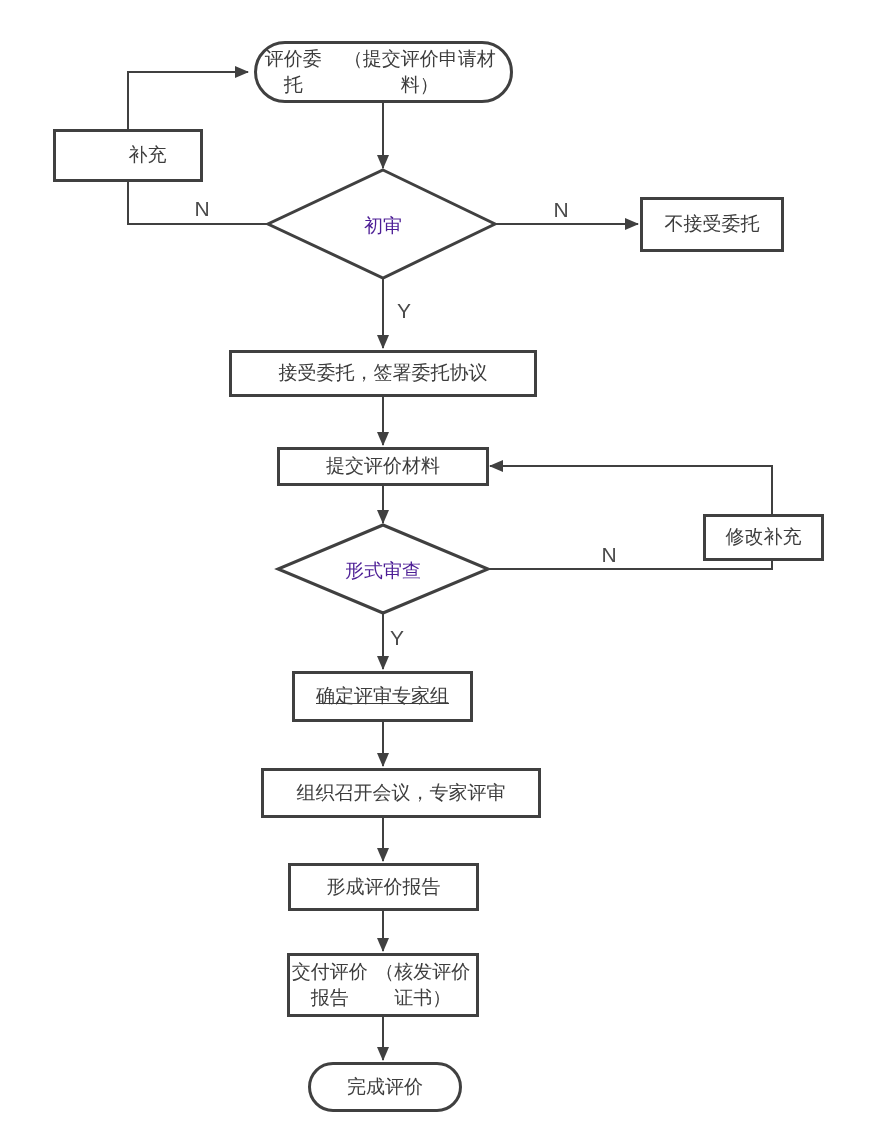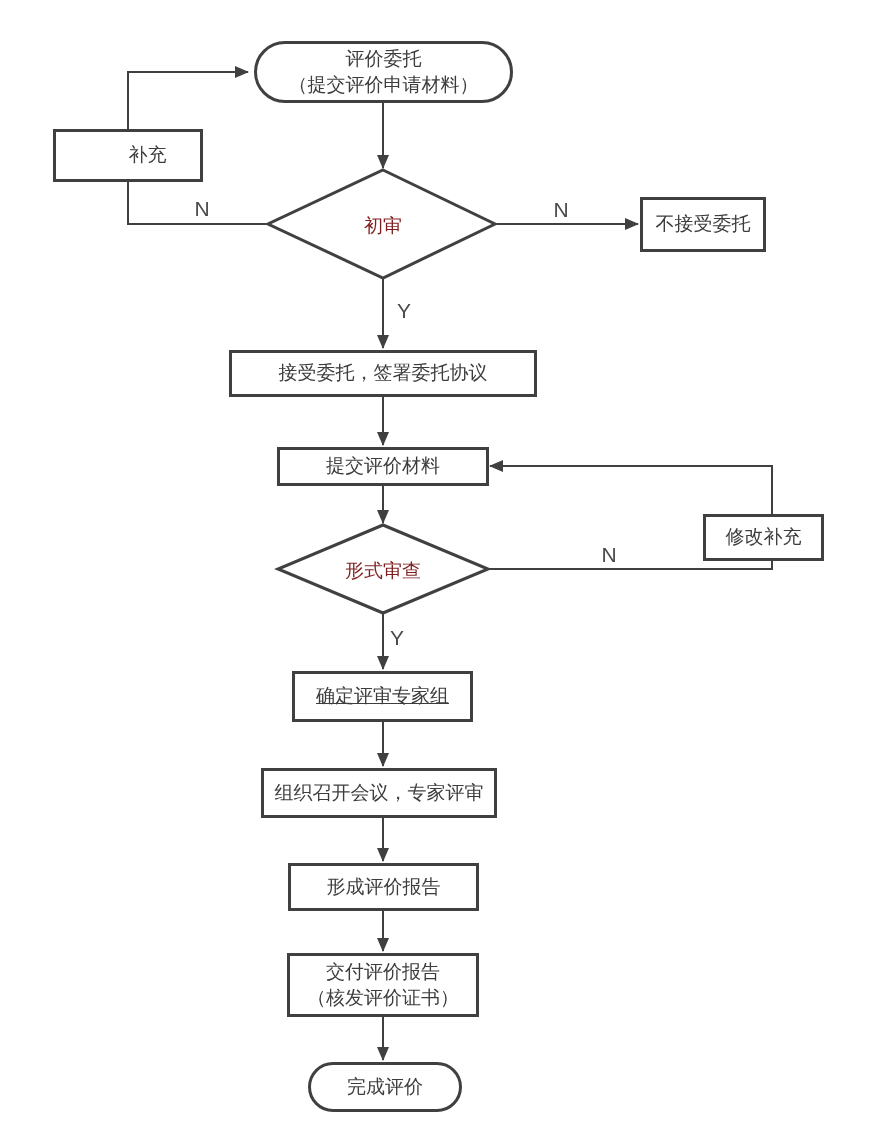--- a/index.html
+++ b/index.html
@@ -12,34 +12,33 @@
     color:#3d3d3d;
     overflow:hidden;
   }
   .layer{position:absolute;left:0;top:0;width:888px;height:1142px;}
   .node{
     position:absolute;
     box-sizing:border-box;
     border:3px solid #404040;
     background:#ffffff;
     display:flex;
-    flex-direction:column;
     align-items:center;
     justify-content:center;
     text-align:center;
     font-size:19px;
     line-height:1.38;
     color:#3d3d3d;
   }
   .stadium{border-radius:32px;}
   .dlabel{
     position:absolute;
     text-align:center;
     font-size:19px;
-    color:#7f1d1d;
+    color:#4c1d95;
   }
   .edge-label{
     position:absolute;
     width:26px;
     text-align:center;
     font-size:21px;
     color:#4a4a4a;
   }
 </style>
 </head>
@@ -73,31 +72,31 @@
     </g>
   </svg>
 
   <div class="node stadium" style="left:254px;top:41px;width:259px;height:62px;">
     <div>评价委托</div>
     <div>（提交评价申请材料）</div>
   </div>
 
   <div class="node" style="left:53px;top:129px;width:150px;height:53px;padding-left:39px;">补充</div>
 
-  <div class="node" style="left:640px;top:197px;width:126px;height:55px;">不接受委托</div>
+  <div class="node" style="left:640px;top:197px;width:144px;height:55px;">不接受委托</div>
 
   <div class="node" style="left:277px;top:447px;width:212px;height:39px;">提交评价材料</div>
 
   <div class="node" style="left:229px;top:350px;width:308px;height:47px;">接受委托，签署委托协议</div>
 
   <div class="node" style="left:703px;top:492px;width:121px;height:47px;margin-top:22px;">修改补充</div>
 
   <div class="node" style="left:292px;top:671px;width:181px;height:51px;text-decoration:underline;">确定评审专家组</div>
 
-  <div class="node" style="left:261px;top:768px;width:236px;height:50px;">组织召开会议，专家评审</div>
+  <div class="node" style="left:261px;top:768px;width:280px;height:50px;">组织召开会议，专家评审</div>
 
   <div class="node" style="left:288px;top:863px;width:191px;height:48px;">形成评价报告</div>
 
   <div class="node" style="left:287px;top:953px;width:192px;height:64px;">
     <div>交付评价报告</div>
     <div>（核发评价证书）</div>
   </div>
 
   <div class="node stadium" style="left:308px;top:1062px;width:154px;height:50px;border-radius:28px;">完成评价</div>
 

